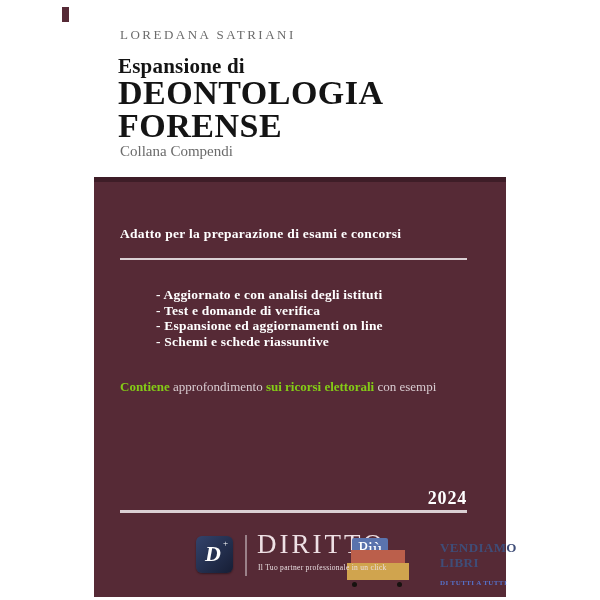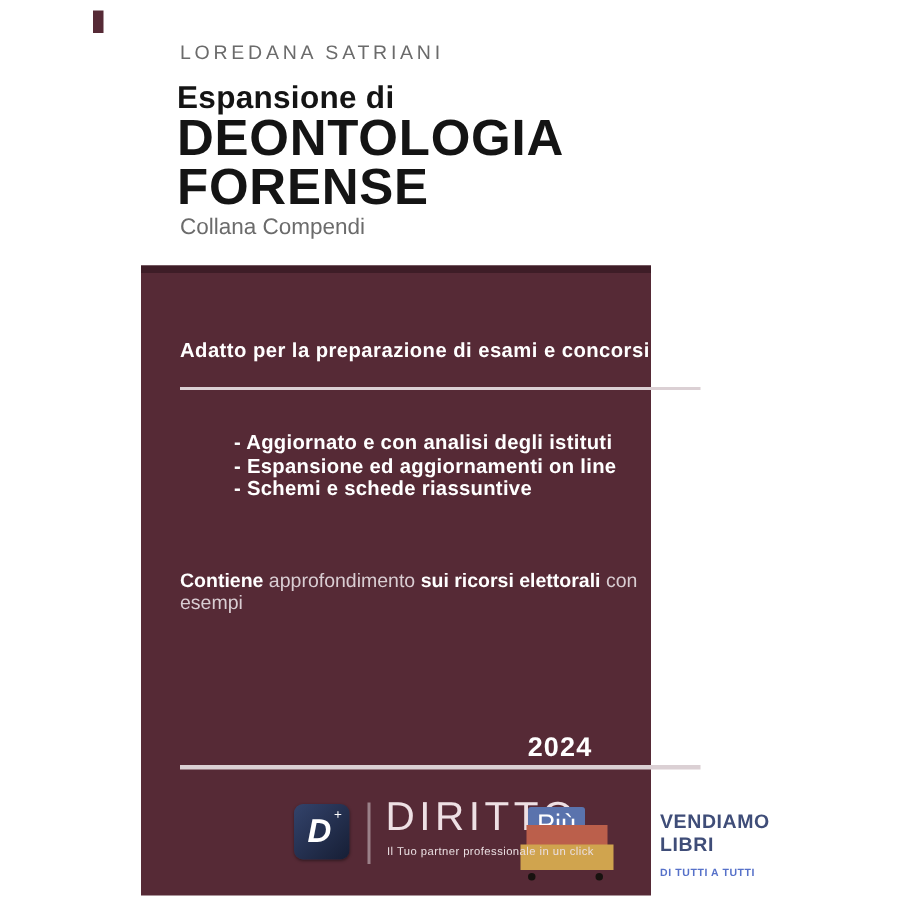--- a/index.html
+++ b/index.html
@@ -1,40 +1,40 @@
 <!DOCTYPE html>
 <html style="--maroon: #562a36; --maroon-dark-edge: #3e1d27; --title-black: #141414; --gray-text: #6b6b6b; --underline: #dbd0d4; --muted-text: #d9cdd2; --logo-badge-dark: #161e35; --logo-badge-light: #33436b; --piu-box-blue: #5a73ad; --brand-text: #eee0e4; --vendiamo-blue: #3f4d78; --tutti-blue: #5671c9; --cart-red: #bb5f4b; --cart-yellow: #d0a44e;"><head>
 <meta charset="utf-8">
 <style>
   html,body{margin:0;padding:0;background:#fff;}
   #cover{
     position:relative;width:600px;height:600px;background:#fff;overflow:hidden;
     font-family:"Liberation Sans","DejaVu Sans",sans-serif;
   }
-  .abs{position:absolute;}
+  .abs{position:absolute;font-family:Liberation Serif, serif;}
 
   
   #corner-tick{left:62px;top:7px;width:7px;height:15px;background:var(--maroon,#562a36);}
 
   
   #author{left:120px;top:27px;font-size:13px;letter-spacing:2.5px;color:var(--gray-text,#6b6b6b);font-weight:500;}
   #title-prefix{left:118px;top:54px;font-size:21px;font-weight:800;color:var(--title-black,#141414);letter-spacing:.2px;}
   #title-main{left:118px;top:76px;font-size:34px;font-weight:800;color:var(--title-black,#141414);line-height:33px;letter-spacing:.5px;}
   #series{left:120px;top:143px;font-size:15px;color:var(--gray-text,#6b6b6b);}
 
   
-  #panel{left:94px;top:177px;width:340px;height:420px;background:var(--maroon,#562a36);
+  #panel{left:94px;top:177px;width:412px;height:420px;background:var(--maroon,#562a36);
          border-top:5px solid var(--maroon-dark-edge,#3e1d27);box-sizing:border-box;color:#fff;}
   #panel-heading{left:26px;top:44px;font-size:13.5px;font-weight:700;letter-spacing:.3px;}
   .rule{left:26px;width:347px;height:2px;background:var(--underline,#dbd0d4);}
   #rule-top{top:76px;}
   #rule-bottom{top:328px;height:2.5px;}
   #bullet-list{left:26px;top:105px;font-size:13.5px;font-weight:700;line-height:15.5px;letter-spacing:.2px;margin-left:36px;}
   #contiene-line{left:26px;top:197px;font-size:13px;}
-  #contiene-line .b{font-weight:700;color:#ffffff;}
+  #contiene-line .b{font-weight:700;color:#84cc16;}
   #contiene-line .r{font-weight:400;color:var(--muted-text,#d9cdd2);}
   #year{top:306px;right:39px;font-size:18px;font-weight:700;letter-spacing:.8px;}
 
   
   #d-badge{left:102px;top:354px;width:37px;height:37px;border-radius:6px;
            background:linear-gradient(135deg,var(--logo-badge-light,#33436b),var(--logo-badge-dark,#161e35));
            box-shadow:0 1px 2px rgba(0,0,0,.4);}
   #d-badge .d{position:absolute;left:9px;top:5px;font-size:22px;font-weight:800;font-style:italic;color:#fff;}
   #d-badge .plus{position:absolute;right:5px;top:2px;font-size:9px;color:#fff;}
   #logo-sep{left:151px;top:353px;width:1.5px;height:41px;background:#c9bcc2;opacity:.6;}
@@ -68,20 +68,21 @@
   </div>
   <div class="abs" id="series">Collana Compendi</div>
 
   <div class="abs" id="panel">
 
     <div class="abs" id="panel-heading">Adatto per la preparazione di esami e concorsi</div>
     <div class="abs rule" id="rule-top"></div>
 
     <div class="abs" id="bullet-list">
       <div>- Aggiornato e con analisi degli istituti</div>
+      <div>- Test e domande di verifica</div>
       <div>- Espansione ed aggiornamenti on line</div>
       <div>- Schemi e schede riassuntive</div>
     </div>
 
     <div class="abs" id="contiene-line">
       <span class="b">Contiene</span><span class="r"> approfondimento </span><span class="b">sui ricorsi elettorali</span><span class="r"> con esempi</span>
     </div>
 
     <div class="abs" id="year">2024</div>
     <div class="abs rule" id="rule-bottom"></div>

